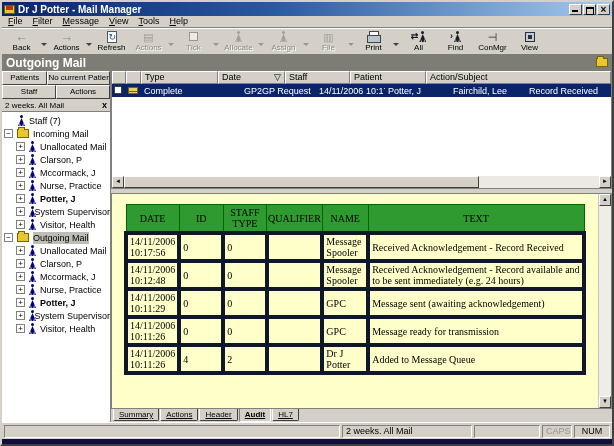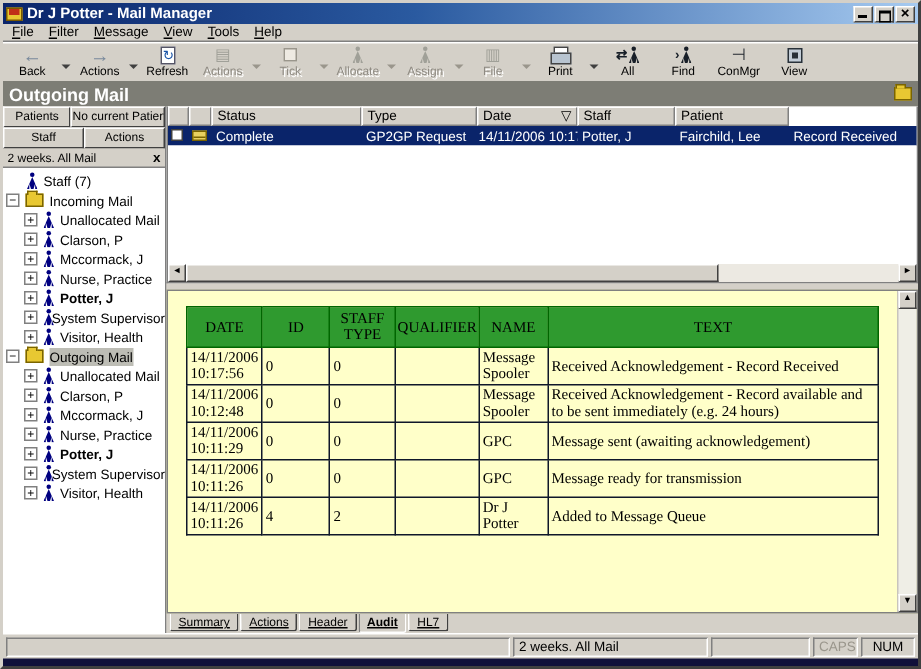--- a/index.html
+++ b/index.html
@@ -102,21 +102,21 @@
     font-size:6px;line-height:9px;text-align:center;color:#000;}
   .sthumb{flex:0 0 355px;background:#d4d0c8;border:1px solid;border-color:#fff #404040 #404040 #fff;}
   .strack{flex:1;}
   .vsplit{flex:0 0 4px;background:#d4d0c8;}
   
   .audit{flex:1;min-height:0;border:1px solid #808080;background:#ffffc9;position:relative;display:flex;}
   .audit-page{flex:1;overflow:hidden;padding:10px 2px 4px 12px;}
   .audit-title{font-family:"Liberation Serif",serif;font-size:19px;font-weight:bold;margin-bottom:9px;}
   table.audit-tbl{border-collapse:collapse;font-family:"Liberation Serif",serif;font-size:10px;width:462px;}
   .audit-tbl th{background:#2f9a2f;border:1px solid #006600;font-weight:normal;text-align:center;padding:2px 1px;height:26px;}
-  .audit-tbl td{background:#ffffc9;border:1px solid #0f172a;padding:1px 2px;vertical-align:middle;line-height:11px;}
+  .audit-tbl td{background:#ffffc9;border:4px solid #0f172a;padding:1px 2px;vertical-align:middle;line-height:11px;}
   .cw-date{width:50px;}.cw-id{width:46px;}.cw-st{width:44px;}.cw-q{width:52px;}.cw-n{width:46px;margin-top:27px;}.cw-t{width:224px;}
   .vscroll{flex:0 0 12px;display:flex;flex-direction:column;background:#efeee6;border-left:1px solid #c8c4bc;}
   .vscroll .sbtn{flex:0 0 12px;width:12px;}
   .vtrack{flex:1;}
   
   .bottom-tabs{flex:0 0 13px;display:flex;padding-left:2px;background:#d4d0c8;align-items:flex-start;text-decoration:underline;}
   .btab{height:12px;padding:0 5px;font-size:8px;line-height:11px;background:#d4d0c8;
     border:1px solid;border-color:#fff #404040 #404040 #fff;border-top:none;border-radius:0 0 2px 2px;margin-right:1px;white-space:nowrap;}
   .btab.active{border-color:#808080 #fff #fff #808080;font-weight:bold;height:13px;}
   
@@ -364,28 +364,28 @@
         </div>
       </div>
     </div>
 
     <div class="right-col">
 
       <div class="listview">
         <div class="lheader">
           <span class="hcell hc0"></span>
           <span class="hcell hc1"></span>
-          <span class="hcell hcs">Status</span>
           <span class="hcell hct">Type</span>
           <span class="hcell hcd">
               <span>Date</span>
               <span>▽</span>
             </span>
           <span class="hcell hcf">Staff</span>
           <span class="hcell hcp">Patient</span>
+          <span class="hcell hca">Action/Subject</span>
         </div>
         <div class="lrow">
           <span class="ccell" style="flex:0 0 14px;padding:0"><span class="checkbox"></span></span>
           <span class="ccell" style="flex:0 0 15px;padding:0"><span class="envelope"></span></span>
           <span class="ccell" style="flex:0 0 100px">Complete</span>
           <span class="ccell" style="flex:0 0 77px">GP2GP Request</span>
           <span class="ccell" style="flex:0 0 67px;padding:0 1px">14/11/2006 10:17</span>
           <span class="ccell" style="flex:0 0 65px">Potter, J</span>
           <span class="ccell" style="flex:0 0 76px">Fairchild, Lee</span>
           <span class="ccell" style="flex:1">Record Received</span>

